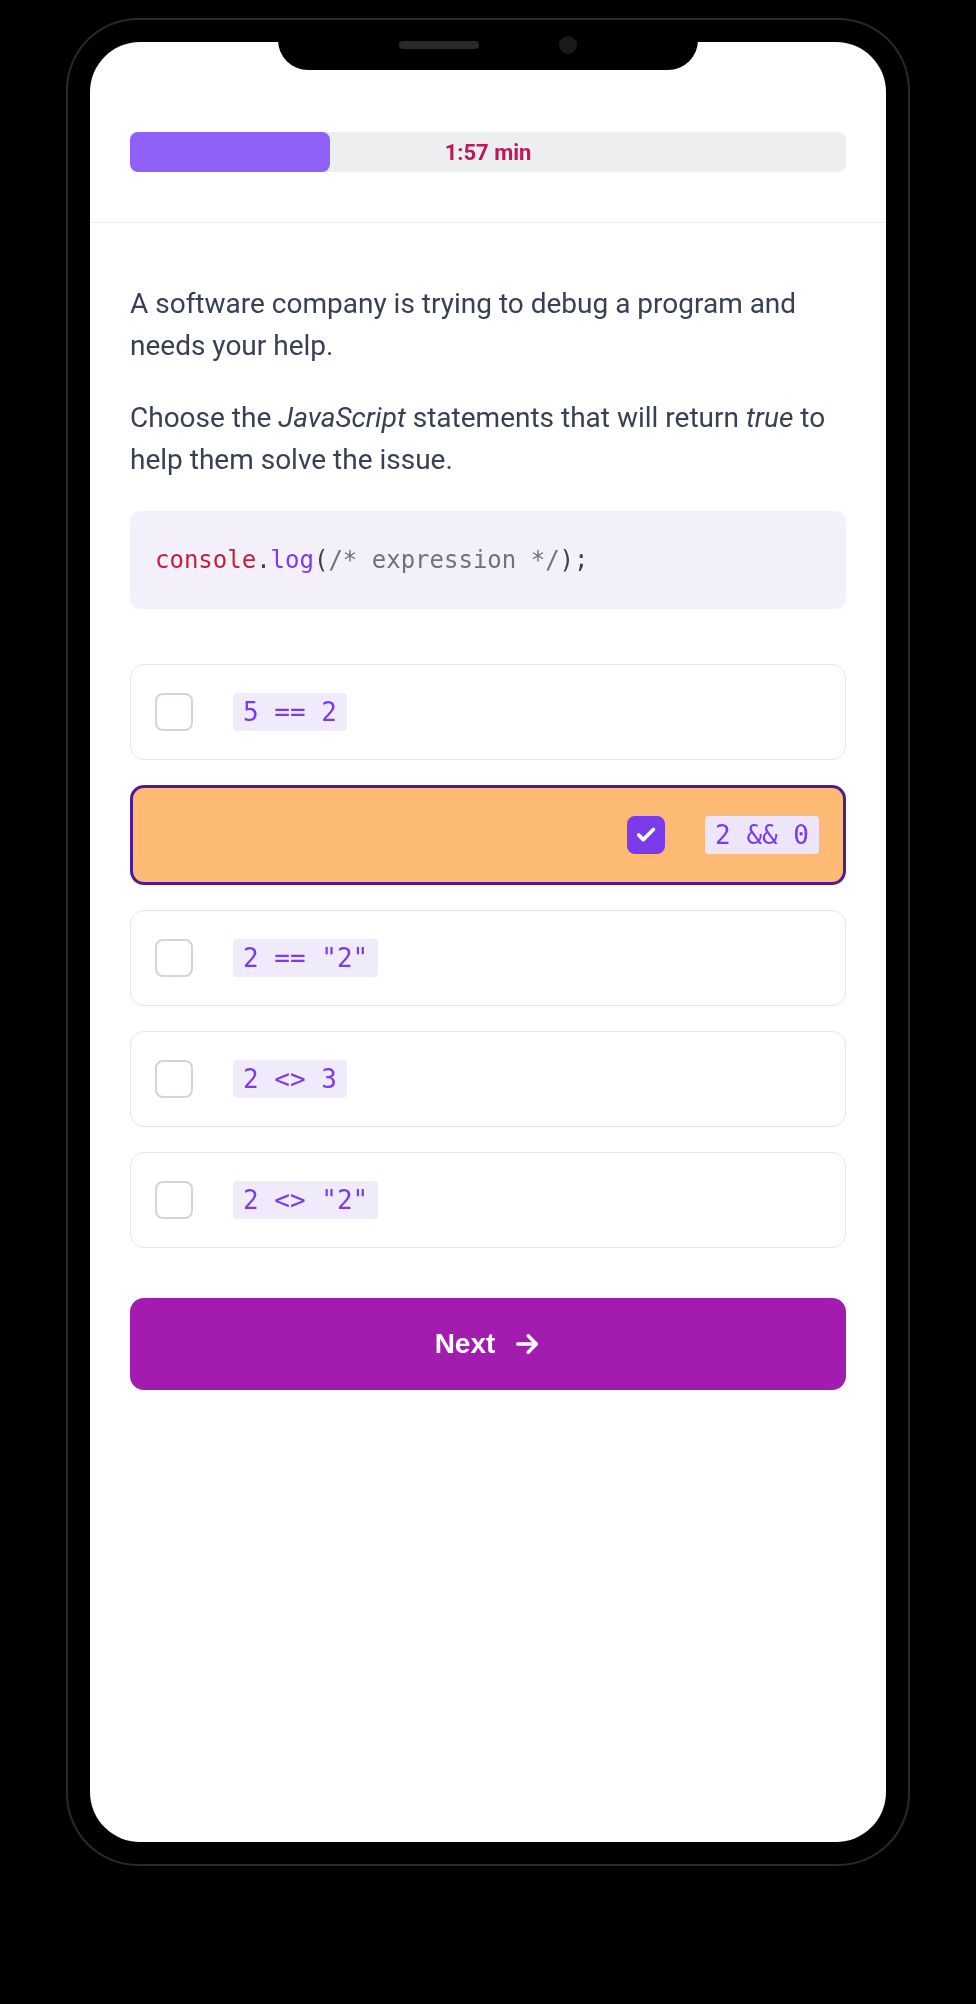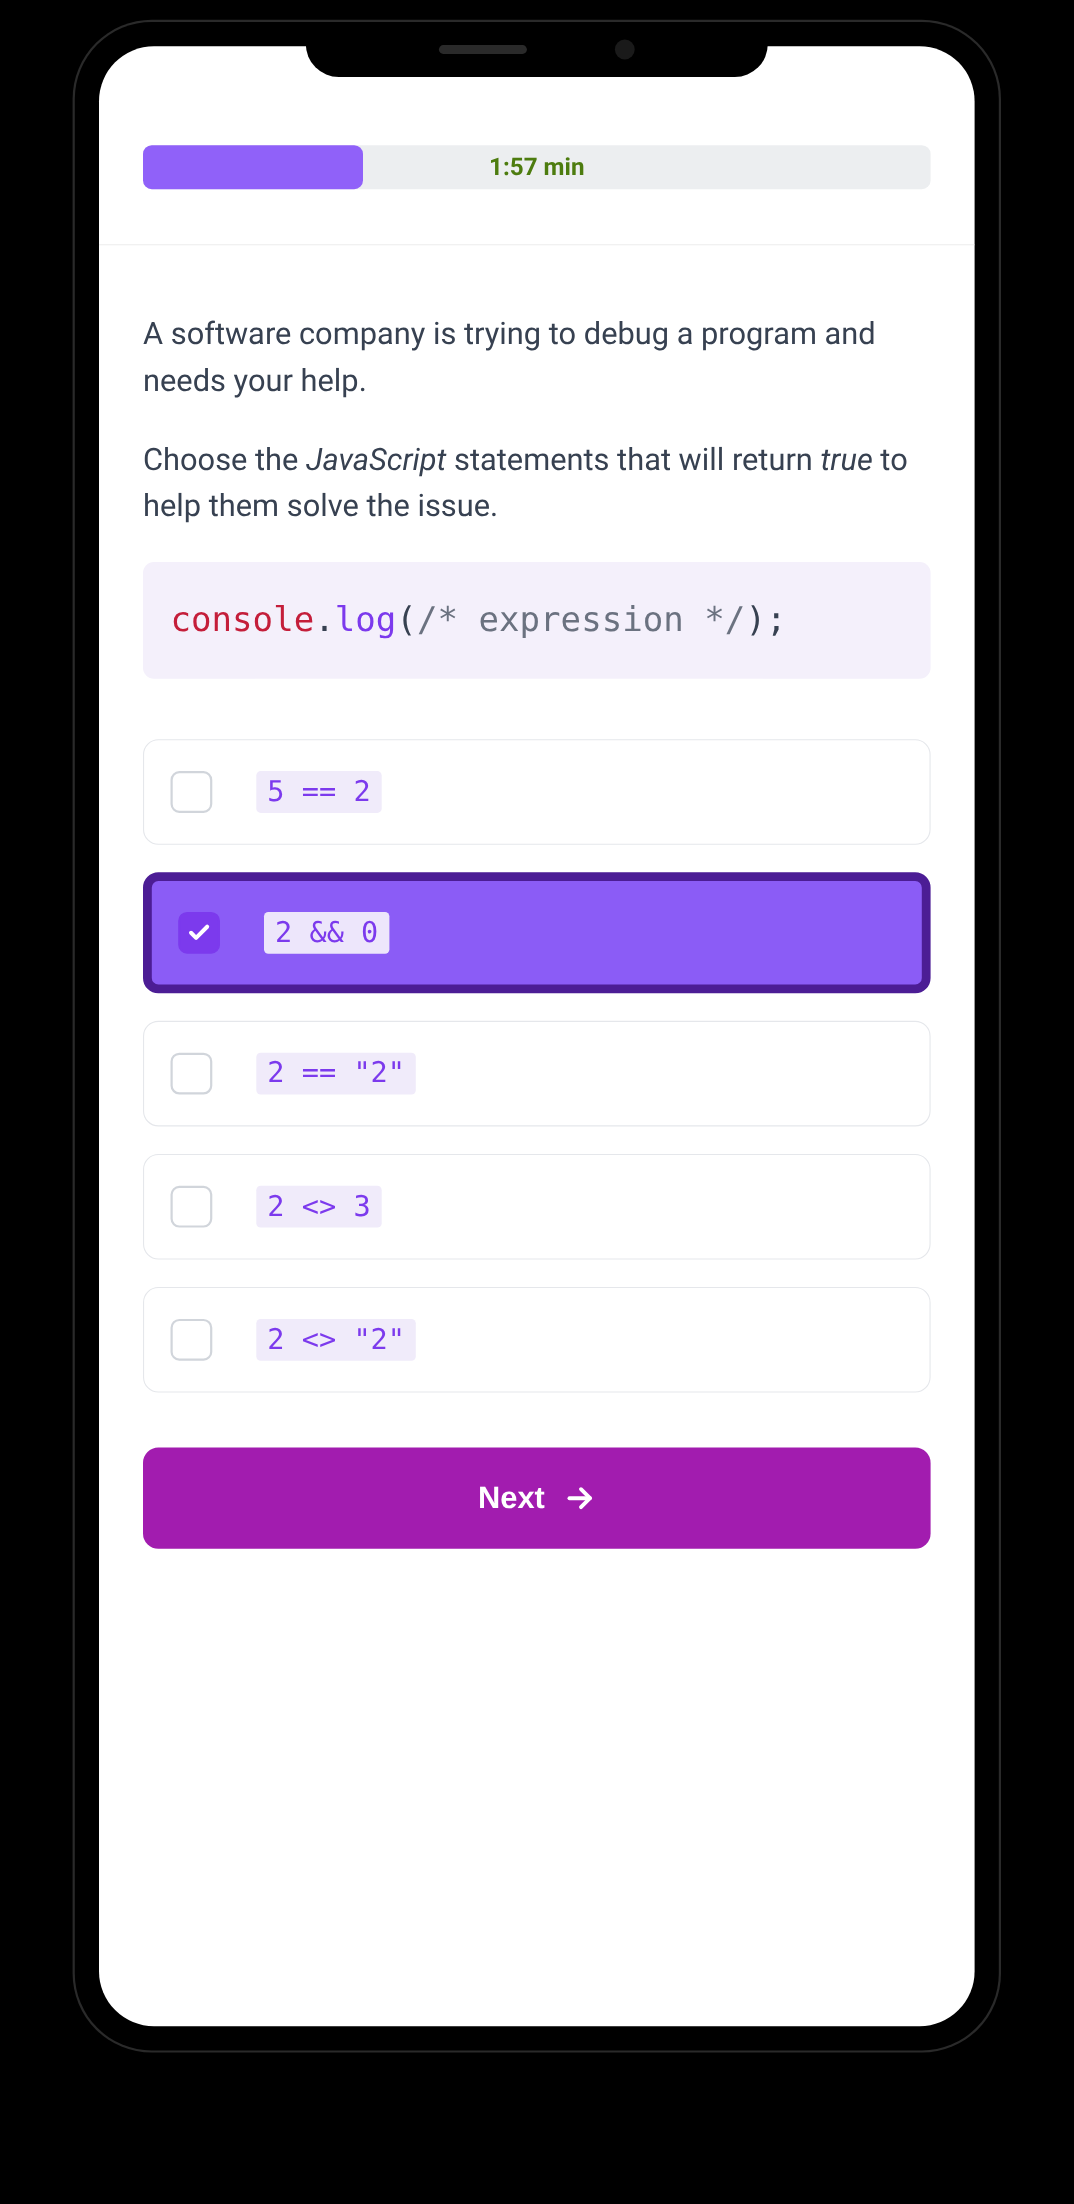--- a/index.html
+++ b/index.html
@@ -89,21 +89,21 @@
   width: 28%;
   background: #9061f9;
   border-radius: 8px;
 }
 
 .progress-text {
   position: relative;
   z-index: 1;
   font-size: 22px;
   font-weight: 700;
-  color: #4d7c0f;
+  color: #be185d;
 }
 
 .divider {
   border-bottom: 1px solid #eee;
   margin: 0 -40px 60px -40px;
 }
 
 .question-text {
   font-size: 28px;
   color: #374151;
@@ -113,21 +113,21 @@
 
 .question-text em {
   font-style: italic;
 }
 
 .code-block {
   background: #f4f0fb;
   border-radius: 10px;
   padding: 35px 25px;
   font-family: 'SF Mono', Menlo, Monaco, Consolas, monospace;
-  font-size: 31px;
+  font-size: 24px;
   margin-bottom: 55px;
 }
 
 .code-console { color: #c41e3a; }
 .code-dot { color: #374151; }
 .code-log { color: #7c3aed; }
 .code-paren { color: #374151; }
 .code-comment { color: #6b7280; }
 
 .instruction {
@@ -143,22 +143,23 @@
   align-items: center;
   border: 1.5px solid #e5e7eb;
   border-radius: 14px;
   padding: 28px 24px;
   margin-bottom: 25px;
   cursor: pointer;
   background: #fff;
 }
 
 .option.selected {
-  border: 8px solid #4c1d95;
-  background: #8b5cf6;
+  border: 3px solid #4c1d95;
+  background: #fdba74;
+  justify-content: flex-end;
 }
 
 .checkbox {
   width: 38px;
   height: 38px;
   border: 2px solid #d1d5db;
   border-radius: 8px;
   margin-right: 40px;
   flex-shrink: 0;
   display: flex;

